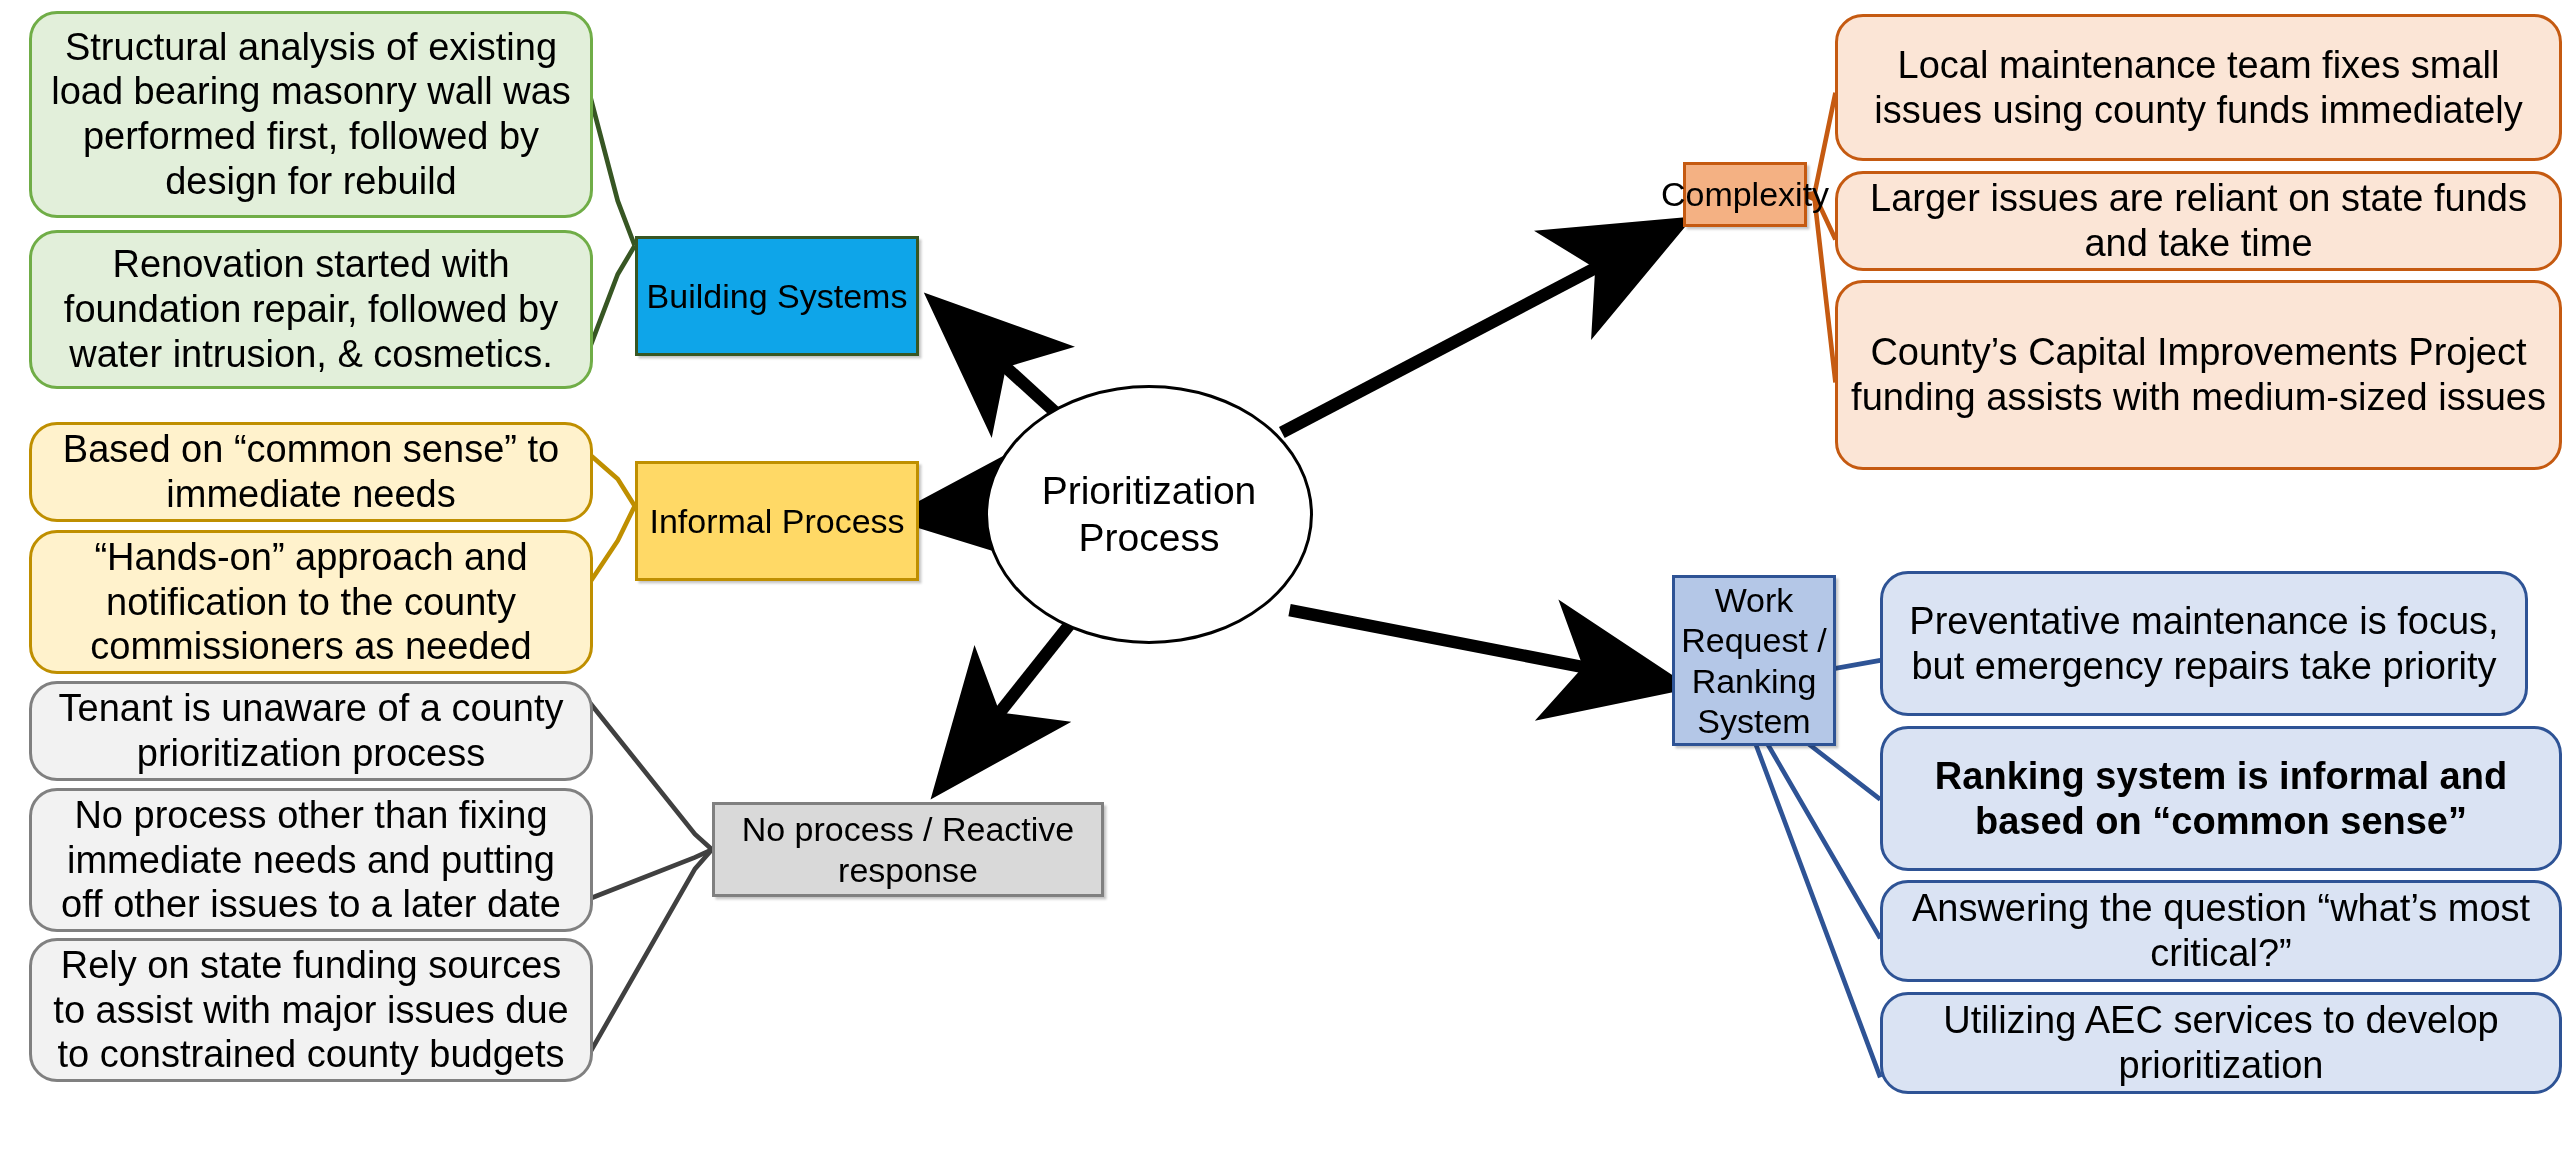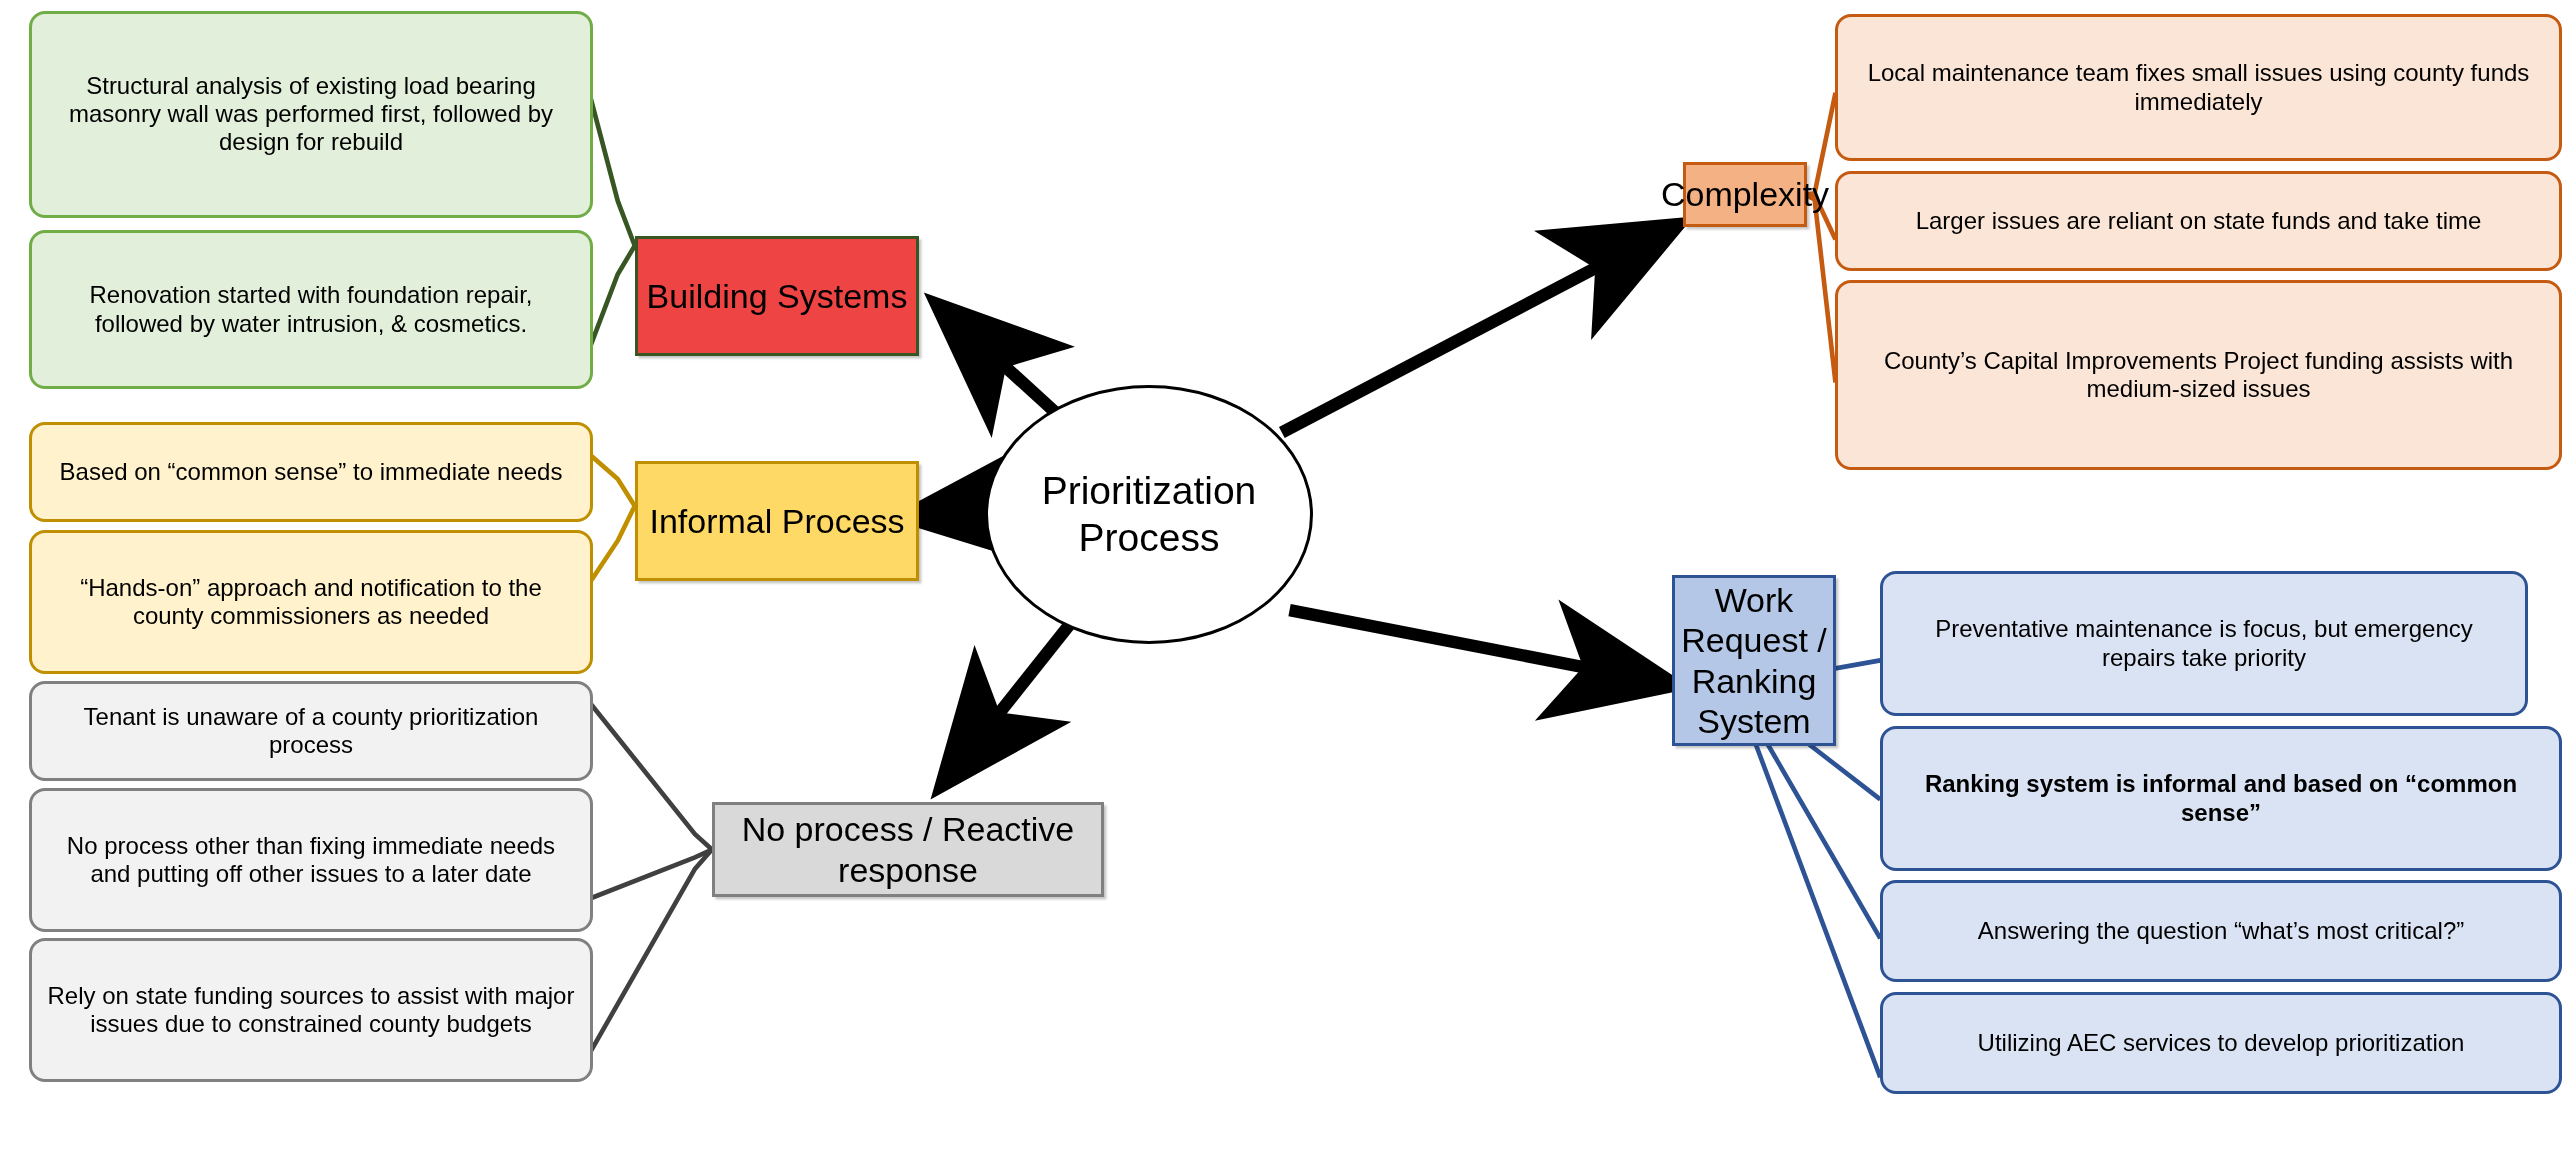--- a/index.html
+++ b/index.html
@@ -26,41 +26,41 @@
     box-sizing: border-box;
     display: flex;
     align-items: center;
     justify-content: center;
     text-align: center;
     line-height: 1.18;
     color: #000000;
     z-index: 3;
   }
   .leaf {
-    border-radius: 16px;
+    border-radius: 28px;
     border-width: 3.1px;
     border-style: solid;
-    font-size: 24px;
+    font-size: 38px;
     padding: 4.6px 12.4px;
   }
   .cat {
     border-width: 3.1px;
     border-style: solid;
     font-size: 34px;
     box-shadow: 3.1px 3.1px 2.3px rgba(0,0,0,0.22);
   }
   .ellipse {
     border: 3.9px solid #000000;
     border-radius: 50%;
     background: #ffffff;
     font-size: 39px;
   }
   
   .green-leaf  { background: #E2EFDA; border-color: #70AD47; }
-  .green-cat   { background: #ef4444; border-color: #375623; text-align: right; }
+  .green-cat   { background: #0ea5e9; border-color: #375623; text-align: right; }
   .yellow-leaf { background: #FFF2CC; border-color: #BF8F00; }
   .yellow-cat  { background: #FFD966; border-color: #BF8F00; }
   .gray-leaf   { background: #F2F2F2; border-color: #808080; }
   .gray-cat    { background: #D9D9D9; border-color: #808080; }
   .orange-leaf { background: #FBE5D6; border-color: #C55A11; }
   .orange-cat  { background: #F4B183; border-color: #C55A11; }
   .blue-leaf   { background: #DAE3F3; border-color: #2E5395; }
   .blue-cat    { background: #B4C7E7; border-color: #2E5395; }
 </style>
 </head>

